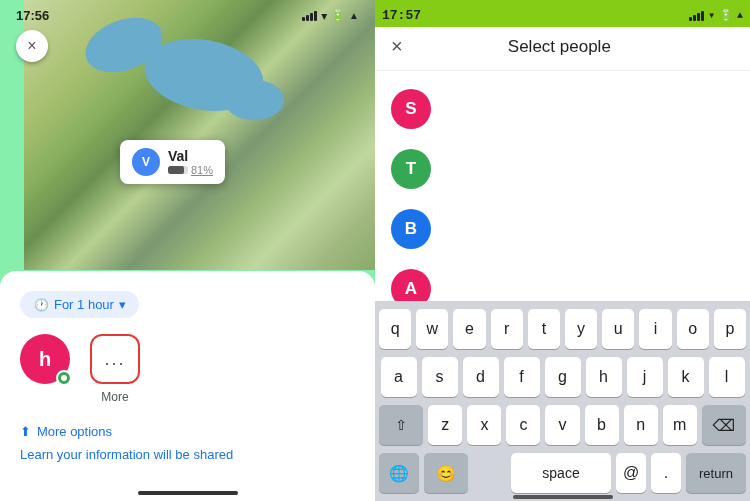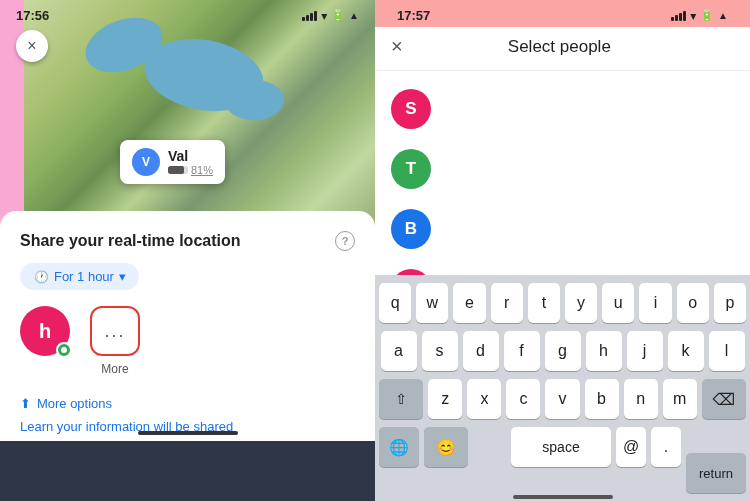--- a/index.html
+++ b/index.html
@@ -8,22 +8,22 @@
       height: 501px;
       background: #2d3748;
       display: flex;
       font-family: -apple-system, BlinkMacSystemFont, 'Segoe UI', sans-serif;
       overflow: hidden;
     }
 
     
     .phone-left {
       width: 375px;
-      height: 441px;
-      background: #f9a8d4;
+      height: 501px;
+      background: #86efac;
       position: relative;
       overflow: hidden;
       padding-left: 24px;
     }
 
     .map-bg {
       width: 100%;
       height: 270px;
       background: linear-gradient(135deg, #c8d8a0 0%, #a8c070 20%, #8ab060 30%, #6a9050 40%, #b8d090 50%, #7a9870 60%, #9ab878 70%, #c0d8a0 80%, #a0b880 90%, #8aaa68 100%);
       position: relative;
@@ -284,22 +284,23 @@
       height: 501px;
       background: white;
       position: relative;
       overflow: hidden;
     }
 
     .status-bar-right {
       display: flex;
       justify-content: space-between;
       align-items: center;
-      padding: 8px 22px 4px;
-      background: #fca5a5;
+      padding: 8px 7px 4px;
+      background: #84cc16;
+      font-family: Liberation Mono, monospace;
     }
     .time-right {
       font-size: 13px;
       font-weight: 600;
       color: #222;
     }
     .status-icons-right {
       display: flex;
       align-items: center;
       gap: 4px;
@@ -540,24 +541,20 @@
       <div class="battery-info">
         <div class="battery-bar">
             <div class="battery-fill"></div>
           </div>
         <span>81%</span>
       </div>
     </div>
   </div>
 
   <div class="bottom-sheet">
-    <div class="sheet-title">
-      <span>Share your real-time location</span>
-      <div class="info-icon">?</div>
-    </div>
 
     <button class="duration-btn">
       <span style="font-size:12px">🕐</span>
       <span>For 1 hour</span>
       <span>▾</span>
     </button>
 
     <div class="contacts-row">
 
       <div class="contact-item">
@@ -670,18 +667,18 @@
       <div class="key">m</div>
       <div class="key key-special" style="font-size:16px;">⌫</div>
     </div>
 
     <div class="key-bottom-row">
       <div class="key key-special globe-key" style="font-size:16px;">🌐</div>
       <div class="key key-special" style="min-width:44px;max-width:44px;font-size:16px;">😊</div>
       <div class="key key-space" style="flex:4;max-width:120px;margin-left:38px;">space</div>
       <div class="key">@</div>
       <div class="key">.</div>
-      <div class="key key-special" style="min-width:60px;max-width:70px;font-size:13px;margin-top:26px;">return</div>
+      <div class="key key-special" style="min-width:60px;max-width:70px;font-size:13px;">return</div>
     </div>
   </div>
 
   <div class="home-indicator-right"></div>
 </div>
 
 </body></html>

